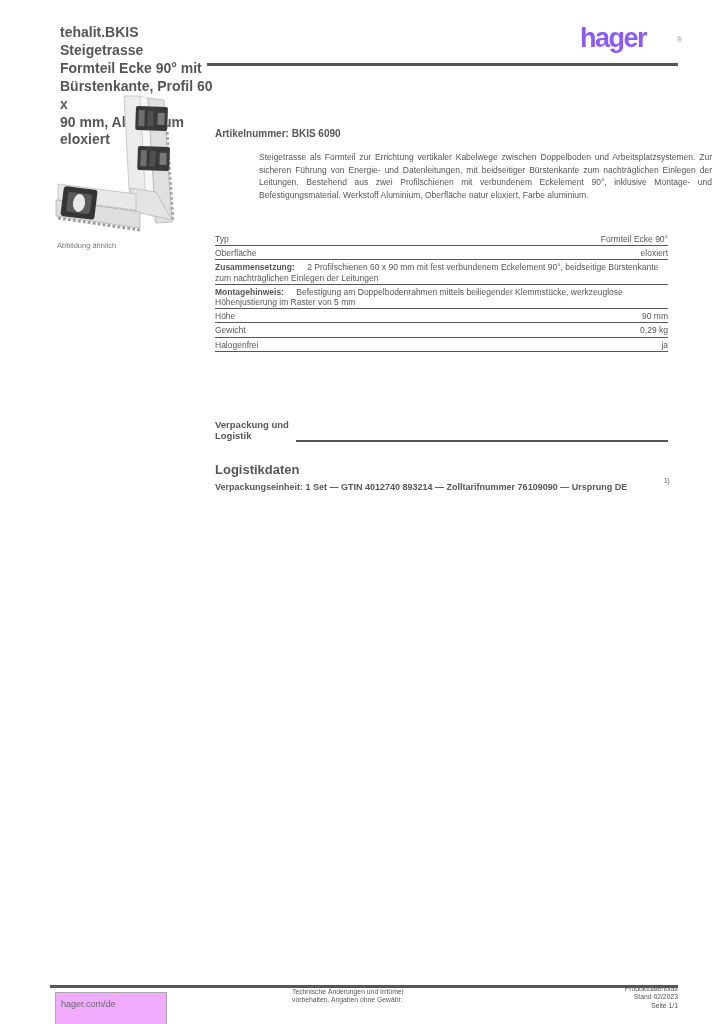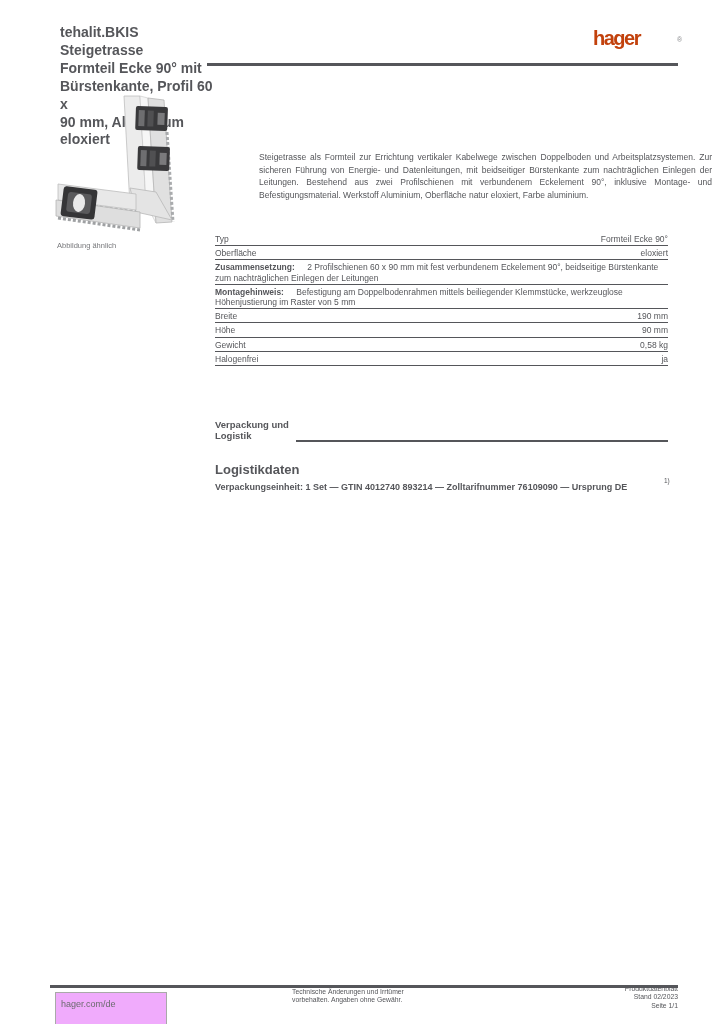--- a/index.html
+++ b/index.html
@@ -3,21 +3,21 @@
 <meta charset="utf-8">
 <style>
   html,body{margin:0;padding:0;background:#ffffff;}
   .page{
     position:relative;width:724px;height:1024px;background:#ffffff;overflow:hidden;
     font-family:"Liberation Sans", sans-serif;color:#55565a;
   }
   .abs{position:absolute;}
   
   .hdr-title{left:60px;top:24px;width:160px;font-size:14px;font-weight:bold;line-height:1.28;color:#55565a;}
-  .logo{left:593px;top:24px;width:88px;height:28px;font-size:20px;font-weight:bold;letter-spacing:-1.5px;color:#c2410c;line-height:28px;}
+  .logo{left:580px;top:24px;width:88px;height:28px;font-size:27px;font-weight:bold;letter-spacing:-1.5px;color:#8b5cf6;line-height:28px;}
   .logo-reg{left:677px;top:36px;font-size:7px;color:#8a8b8e;}
   .hdr-rule{left:207px;top:63px;width:471px;height:3px;background:#55565a;}
   
   .product-img{left:52px;top:92px;}
   .img-caption{left:57px;top:241px;width:80px;font-size:7.5px;color:#77787b;}
   
   .prod-title{left:215px;top:92px;width:453px;font-size:13.5px;font-weight:bold;color:#55565a;}
   .prod-artnum{left:215px;top:128px;width:453px;font-size:10px;font-weight:bold;color:#55565a;}
   .prod-desc{left:215px;top:151px;width:453px;font-size:8.5px;line-height:1.48;text-align:justify;color:#55565a;margin-left:44px;}
   
@@ -89,50 +89,47 @@
     </g>
 
     <g transform="translate(12,94) rotate(7)">
       <rect width="34" height="30" rx="3" fill="#353537"></rect>
       <rect x="5" y="5" width="24" height="20" rx="3" fill="#5a5a5c"></rect>
       <ellipse cx="17" cy="15" rx="6" ry="9" fill="#e9e9e9"></ellipse>
     </g>
   </svg>
   <div class="abs img-caption">Abbildung ähnlich</div>
 
+  <div class="abs prod-artnum">Artikelnummer: BKIS 6090</div>
   <div class="abs prod-desc">Steigetrasse als Formteil zur Errichtung vertikaler Kabelwege zwischen Doppelboden und Arbeitsplatzsystemen. Zur sicheren Führung von Energie- und Datenleitungen, mit beidseitiger Bürstenkante zum nachträglichen Einlegen der Leitungen. Bestehend aus zwei Profilschienen mit verbundenem Eckelement 90°, inklusive Montage- und Befestigungsmaterial. Werkstoff Aluminium, Oberfläche natur eloxiert, Farbe aluminium.</div>
 
   <div class="abs specs">
     <div class="spec-row">
       <span class="spec-label">Typ</span>
       <span class="spec-value">Formteil Ecke 90°</span>
     </div>
     <div class="spec-row">
       <span class="spec-label">Oberfläche</span>
       <span class="spec-value">eloxiert</span>
     </div>
     <div class="spec-row wrap">
       <span class="spec-label">Zusammensetzung:</span>
       <span class="spec-value">2 Profilschienen 60 x 90 mm mit fest verbundenem Eckelement 90°, beidseitige Bürstenkante zum nachträglichen Einlegen der Leitungen</span>
     </div>
     <div class="spec-row wrap">
       <span class="spec-label">Montagehinweis:</span>
       <span class="spec-value">Befestigung am Doppelbodenrahmen mittels beiliegender Klemmstücke, werkzeuglose Höhenjustierung im Raster von 5 mm</span>
     </div>
     <div class="spec-row">
-      <span class="spec-label">Breite</span>
-      <span class="spec-value">190 mm</span>
-    </div>
-    <div class="spec-row">
       <span class="spec-label">Höhe</span>
       <span class="spec-value">90 mm</span>
     </div>
     <div class="spec-row">
       <span class="spec-label">Gewicht</span>
-      <span class="spec-value">0,58 kg</span>
+      <span class="spec-value">0,29 kg</span>
     </div>
     <div class="spec-row">
       <span class="spec-label">Halogenfrei</span>
       <span class="spec-value">ja</span>
     </div>
   </div>
 
   <div class="abs pack-head">Verpackung und Logistik</div>
   <div class="abs pack-rule"></div>
   <div class="abs pack-label">Logistikdaten</div>

